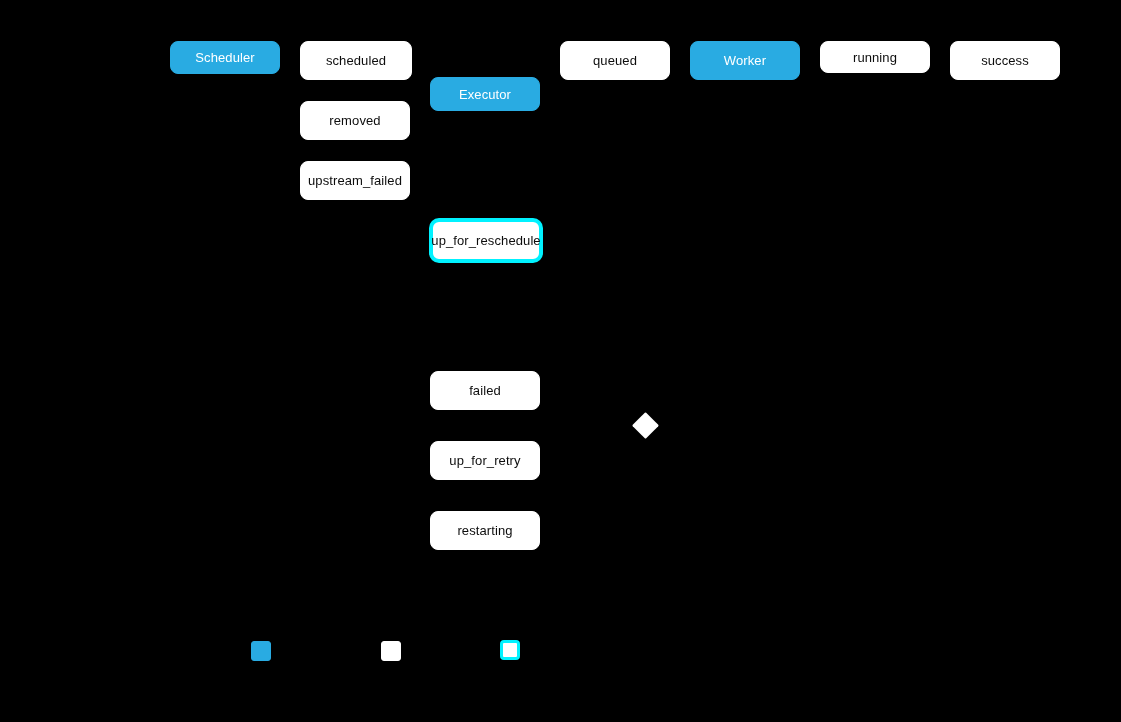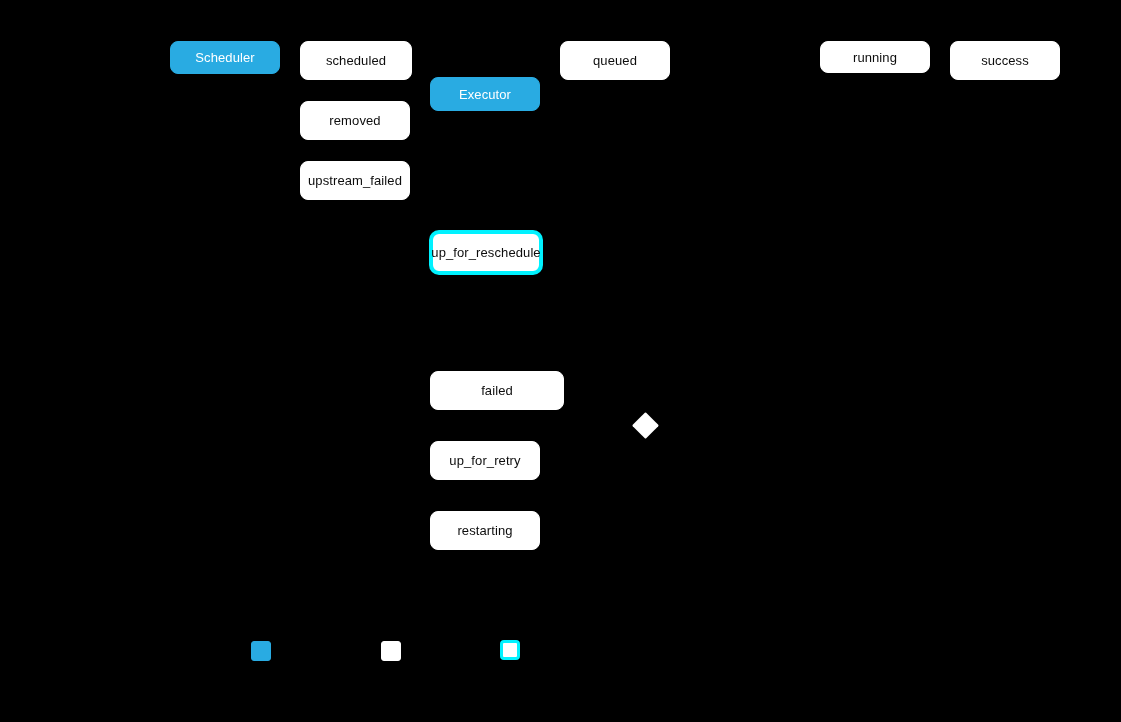--- a/index.html
+++ b/index.html
@@ -50,21 +50,20 @@
     background: #29abe2;
     color: #ffffff;
     border: 1px solid #29abe2;
   }
   .node.selected {
     background: #ffffff;
     color: #0d0d0d;
     border: 3px solid #00f2ff;
     box-shadow: 0 0 0 1px #00f2ff;
     border-radius: 9px;
-    margin-top: 12px;
   }
 
   
   .diamond {
     position: absolute;
     background: #ffffff;
     transform: rotate(45deg);
     border-radius: 1px;
   }
 
@@ -94,26 +93,27 @@
 </style>
 </head>
 <body>
 
 <div id="canvas">
 
     <div class="node actor" style="left: 170px; top: 41px; width: 110px; height: 33px;">Scheduler</div>
     <div class="node state" style="left: 300px; top: 41px; width: 112px; height: 39px;">scheduled</div>
     <div class="node actor" style="left: 430px; top: 41px; width: 110px; height: 34px; margin-top: 36px;">Executor</div>
     <div class="node state" style="left: 560px; top: 41px; width: 110px; height: 39px;">queued</div>
+    <div class="node actor" style="left: 690px; top: 41px; width: 110px; height: 39px;">Worker</div>
     <div class="node state" style="left: 820px; top: 41px; width: 110px; height: 32px;">running</div>
     <div class="node state" style="left: 950px; top: 41px; width: 110px; height: 39px;">success</div>
     <div class="node state" style="left: 300px; top: 101px; width: 110px; height: 39px;">removed</div>
     <div class="node state" style="left: 300px; top: 161px; width: 110px; height: 39px;">upstream_failed</div>
     <div class="node selected" style="left: 430px; top: 219px; width: 112px; height: 43px;">up_for_reschedule</div>
-    <div class="node state" style="left: 430px; top: 371px; width: 134px; height: 39px;">failed</div>
+    <div class="node state" style="left: 430px; top: 371px; width: 110px; height: 39px;">failed</div>
     <div class="node state" style="left: 430px; top: 441px; width: 110px; height: 39px;">up_for_retry</div>
     <div class="node state" style="left: 430px; top: 511px; width: 110px; height: 39px;">restarting</div>
     <div class="diamond" style="left: 636px; top: 416px; width: 19px; height: 19px;"></div>
     <div class="legend-item" style="left: 251px; top: 641px;">
       <span class="swatch actor"></span>
       <span class="legend-label"></span>
     </div>
     <div class="legend-item" style="left: 381px; top: 641px;">
       <span class="swatch state"></span>
       <span class="legend-label"></span>

